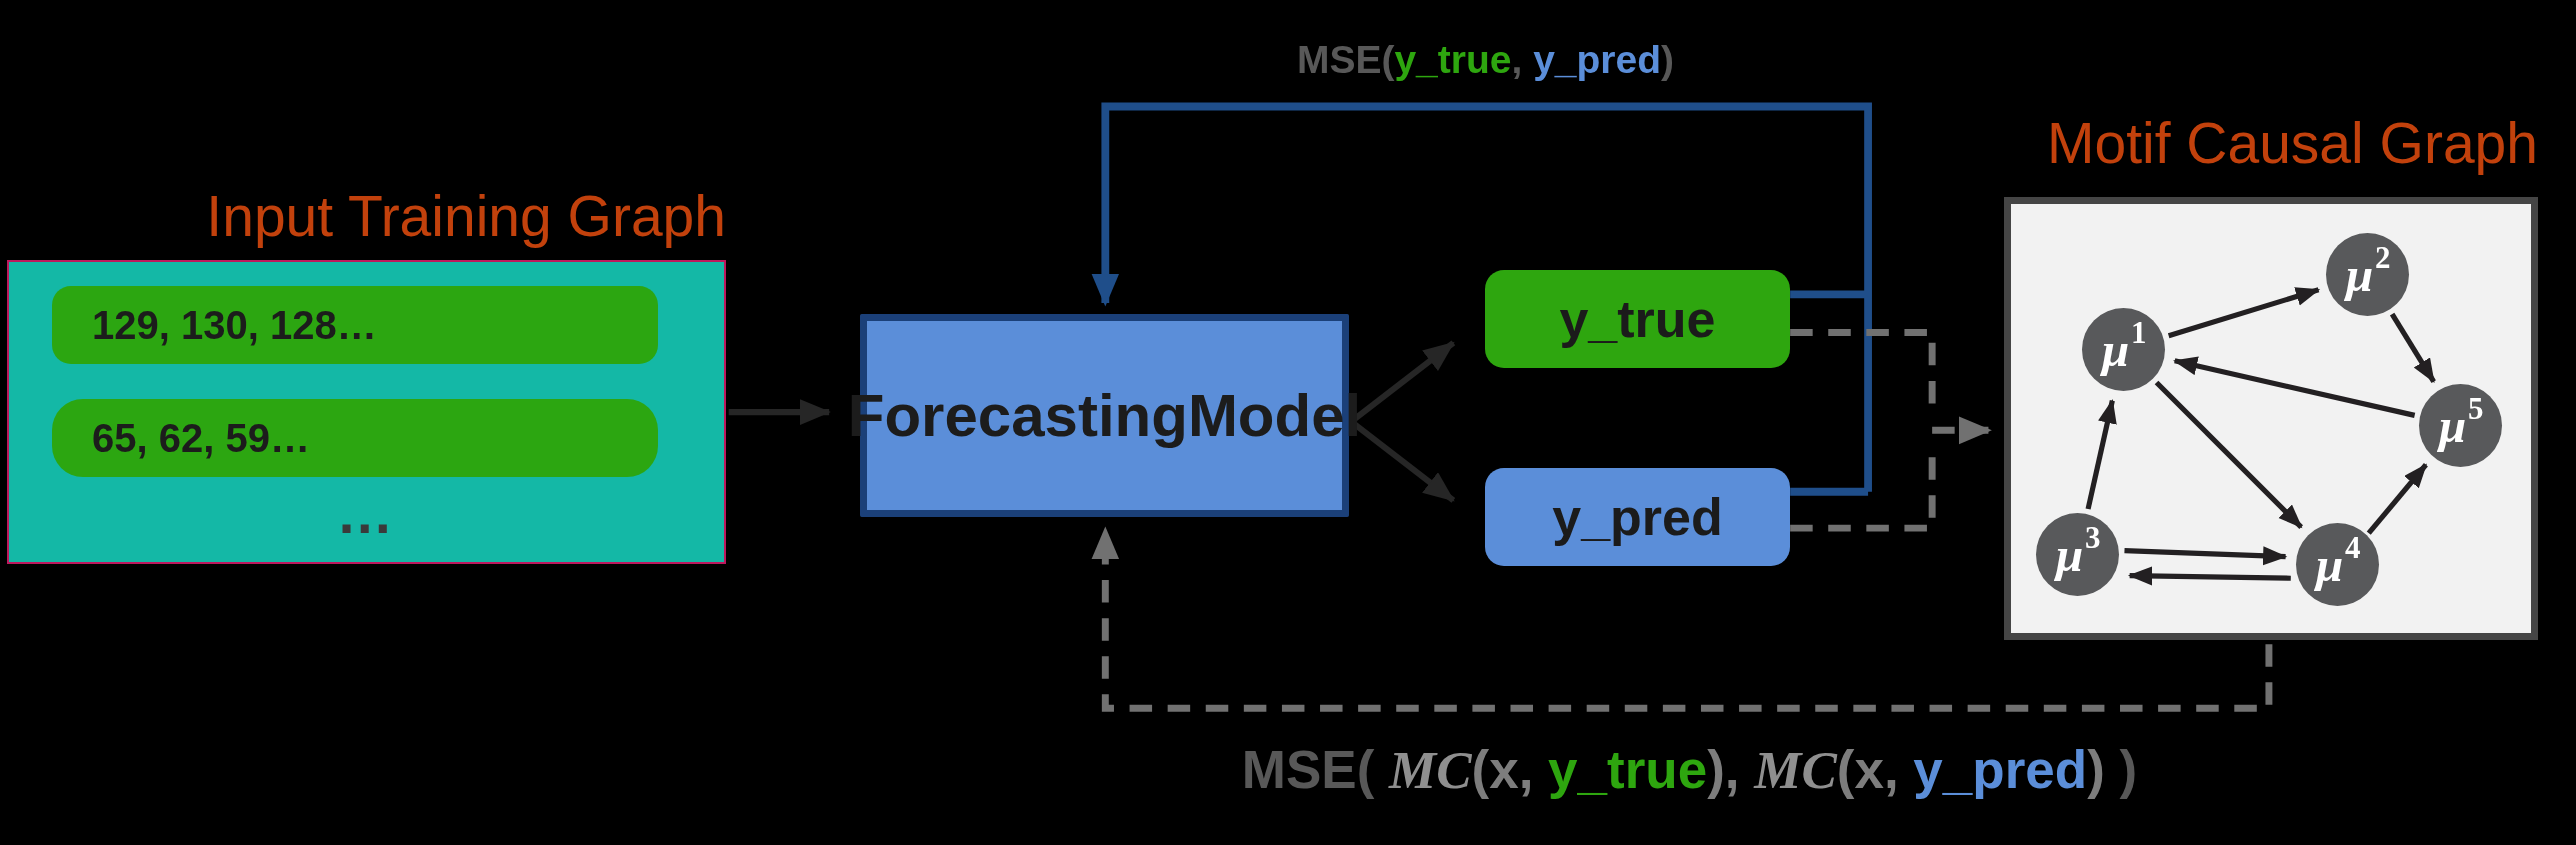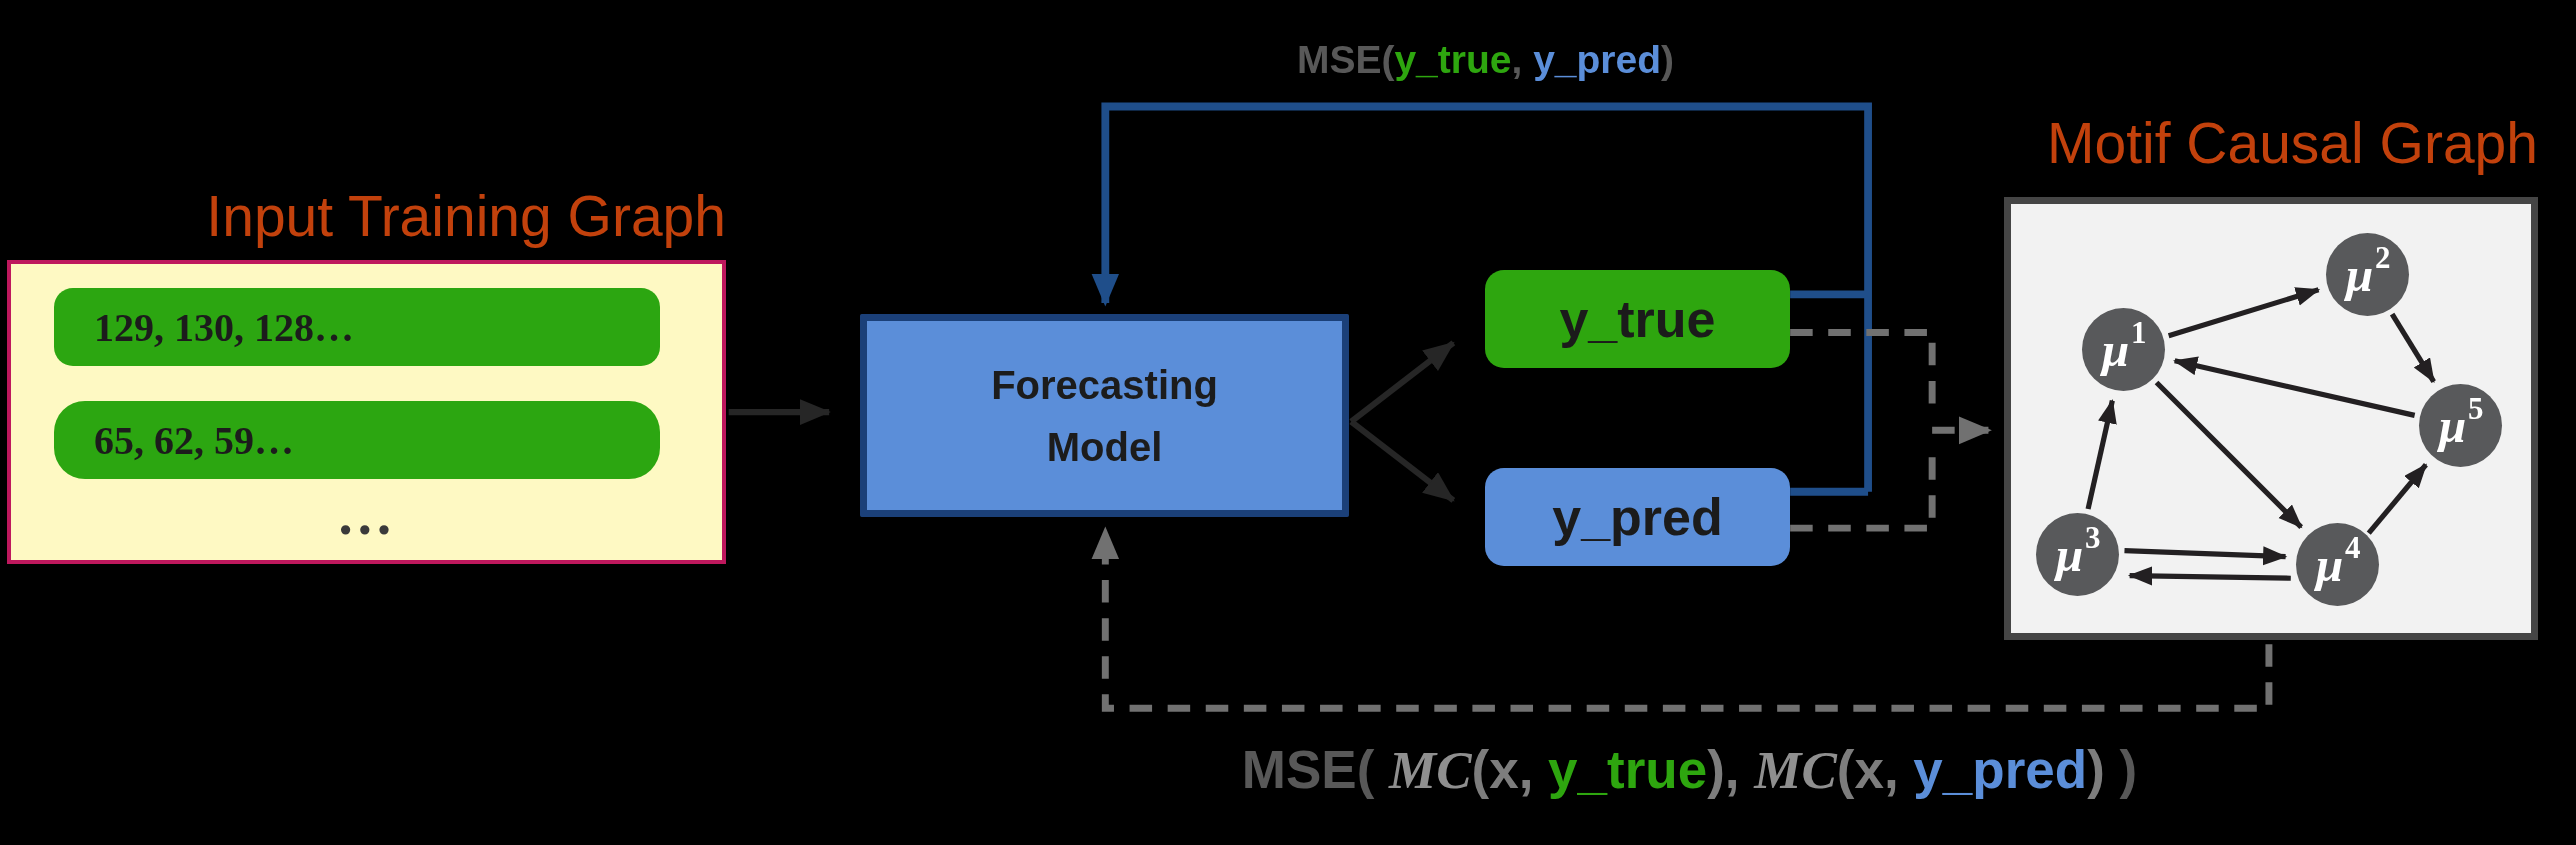--- a/index.html
+++ b/index.html
@@ -15,34 +15,34 @@
   .formula-top{left:1191px;top:24px;width:589px;font-size:39px;line-height:71px;}
   .formula-bottom{left:1083px;top:735px;width:1213px;font-size:53px;line-height:69px;}
   .c-dark{color:#585858;}
   .c-mid{color:#7d7d7d;}
   .c-green{color:#2ea60f;}
   .c-blue{color:#5b8ed9;}
   .c-mc{color:#8f8f8f;font-family:"Liberation Serif", serif;font-style:italic;font-weight:700;}
 
   
   .traces-box{position:absolute;left:7px;top:260px;width:719px;height:304px;
-              background:#fef9c3;border:4px solid #be185d;font-family:Liberation Serif, serif;}
+              background:#14b8a6;border:2px solid #be185d;}
   .trace-bar{position:absolute;left:43px;width:606px;height:78px;border-radius:19px;
              background:#2ca611;display:flex;align-items:center;padding-left:40px;
              color:#1c1c1c;font-size:40px;font-weight:700;}
   .bar-0{top:24px;}
   .bar-1{top:137px;border-radius:31px;}
   .dots{position:absolute;left:0;top:218px;width:100%;text-align:center;color:#3a3a3a;
         font-size:57px;font-weight:800;letter-spacing:3.5px;}
 
   
   .model-box{position:absolute;left:860px;top:314px;width:489px;height:203px;
              background:#5b8ed9;border:7.8px solid #1b4079;border-radius:1.7px;
-             display:flex;flex-direction:column;align-items:center;justify-content:center;
-             color:#1c1c1c;font-size:40px;font-weight:700;line-height:62px;}
+             display:flex;flex-direction:row;align-items:center;justify-content:center;
+             color:#1c1c1c;font-size:60px;font-weight:700;line-height:62px;}
 
   
   .chip{position:absolute;left:1485px;width:305px;height:98px;border-radius:19px;
         display:flex;align-items:center;justify-content:center;
         color:#1b1b1b;font-size:52px;font-weight:700;}
   .chip-true{top:270px;background:#2ea60f;}
   .chip-pred{top:468px;background:#5b8ed9;}
 
   
   .motif-box{position:absolute;left:2004px;top:197px;width:534px;height:443px;

